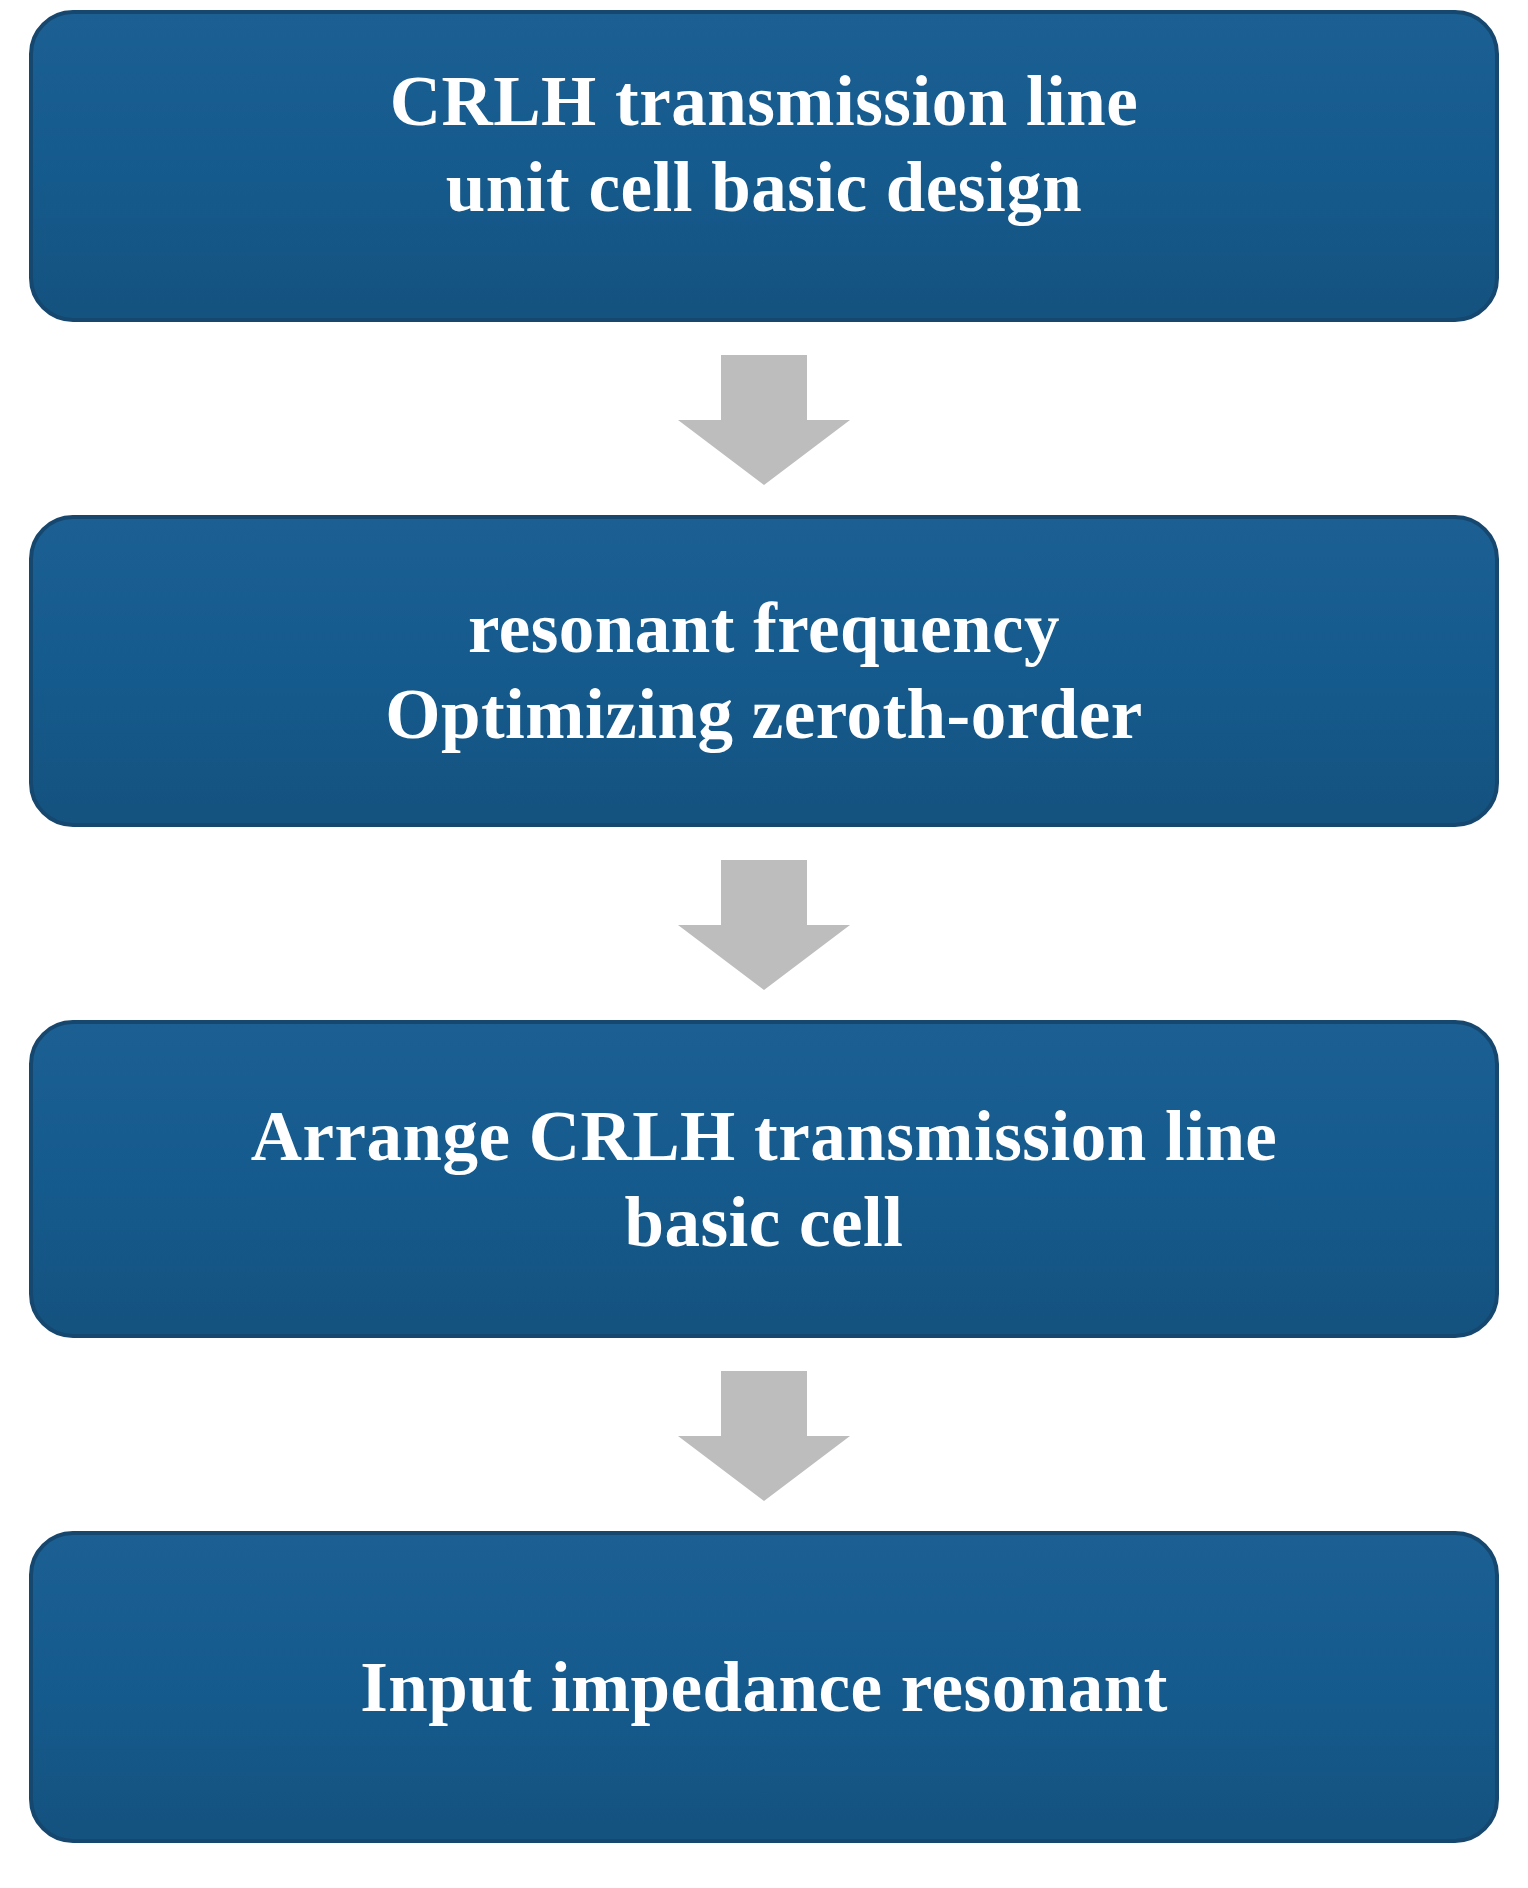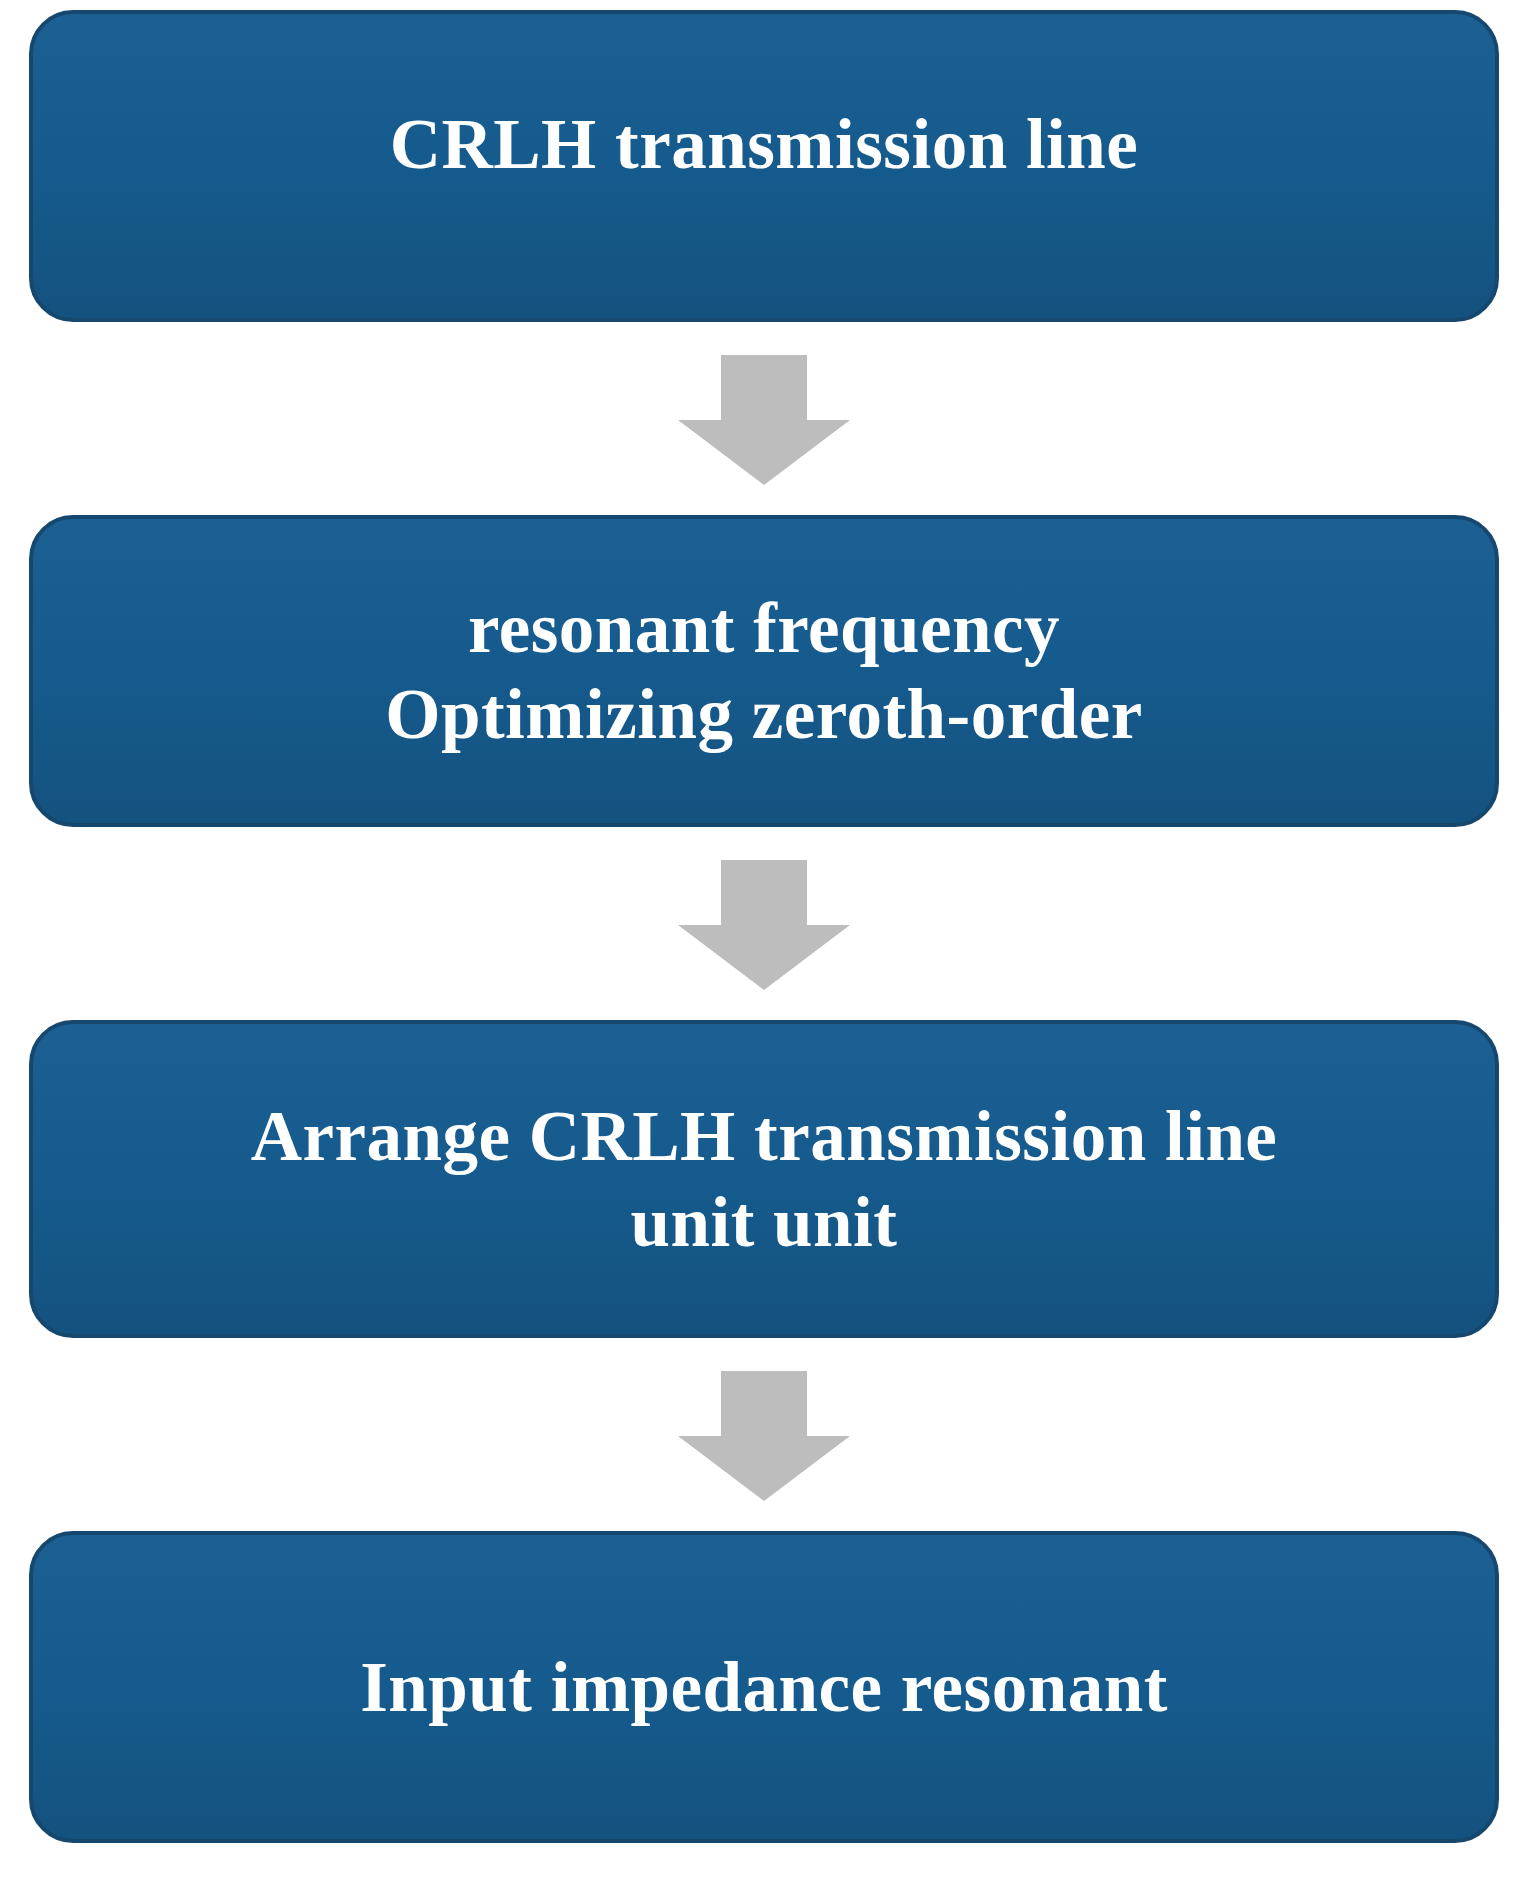--- a/index.html
+++ b/index.html
@@ -59,20 +59,21 @@
   .arrow polygon { fill: var(--arrow-fill, #bdbdbd); }
 </style>
 </head>
 <body>
 
 <div class="flow">
 
   <div class="box first">
     <div class="box-text">
       <span class="line">CRLH transmission line</span>
+      <span class="line">unit cell basic design</span>
     </div>
   </div>
 
   <div class="arrow">
     <svg width="172" height="130" viewBox="0 0 172 130" aria-hidden="true">
       <polygon points="43,0 129,0 129,65 172,65 86,130 0,65 43,65"></polygon>
     </svg>
   </div>
 
   <div class="box">
@@ -84,21 +85,21 @@
 
   <div class="arrow">
     <svg width="172" height="130" viewBox="0 0 172 130" aria-hidden="true">
       <polygon points="43,0 129,0 129,65 172,65 86,130 0,65 43,65"></polygon>
     </svg>
   </div>
 
   <div class="box tall">
     <div class="box-text">
       <span class="line">Arrange CRLH transmission line</span>
-      <span class="line">unit unit</span>
+      <span class="line">basic cell</span>
     </div>
   </div>
 
   <div class="arrow">
     <svg width="172" height="130" viewBox="0 0 172 130" aria-hidden="true">
       <polygon points="43,0 129,0 129,65 172,65 86,130 0,65 43,65"></polygon>
     </svg>
   </div>
 
   <div class="box">

